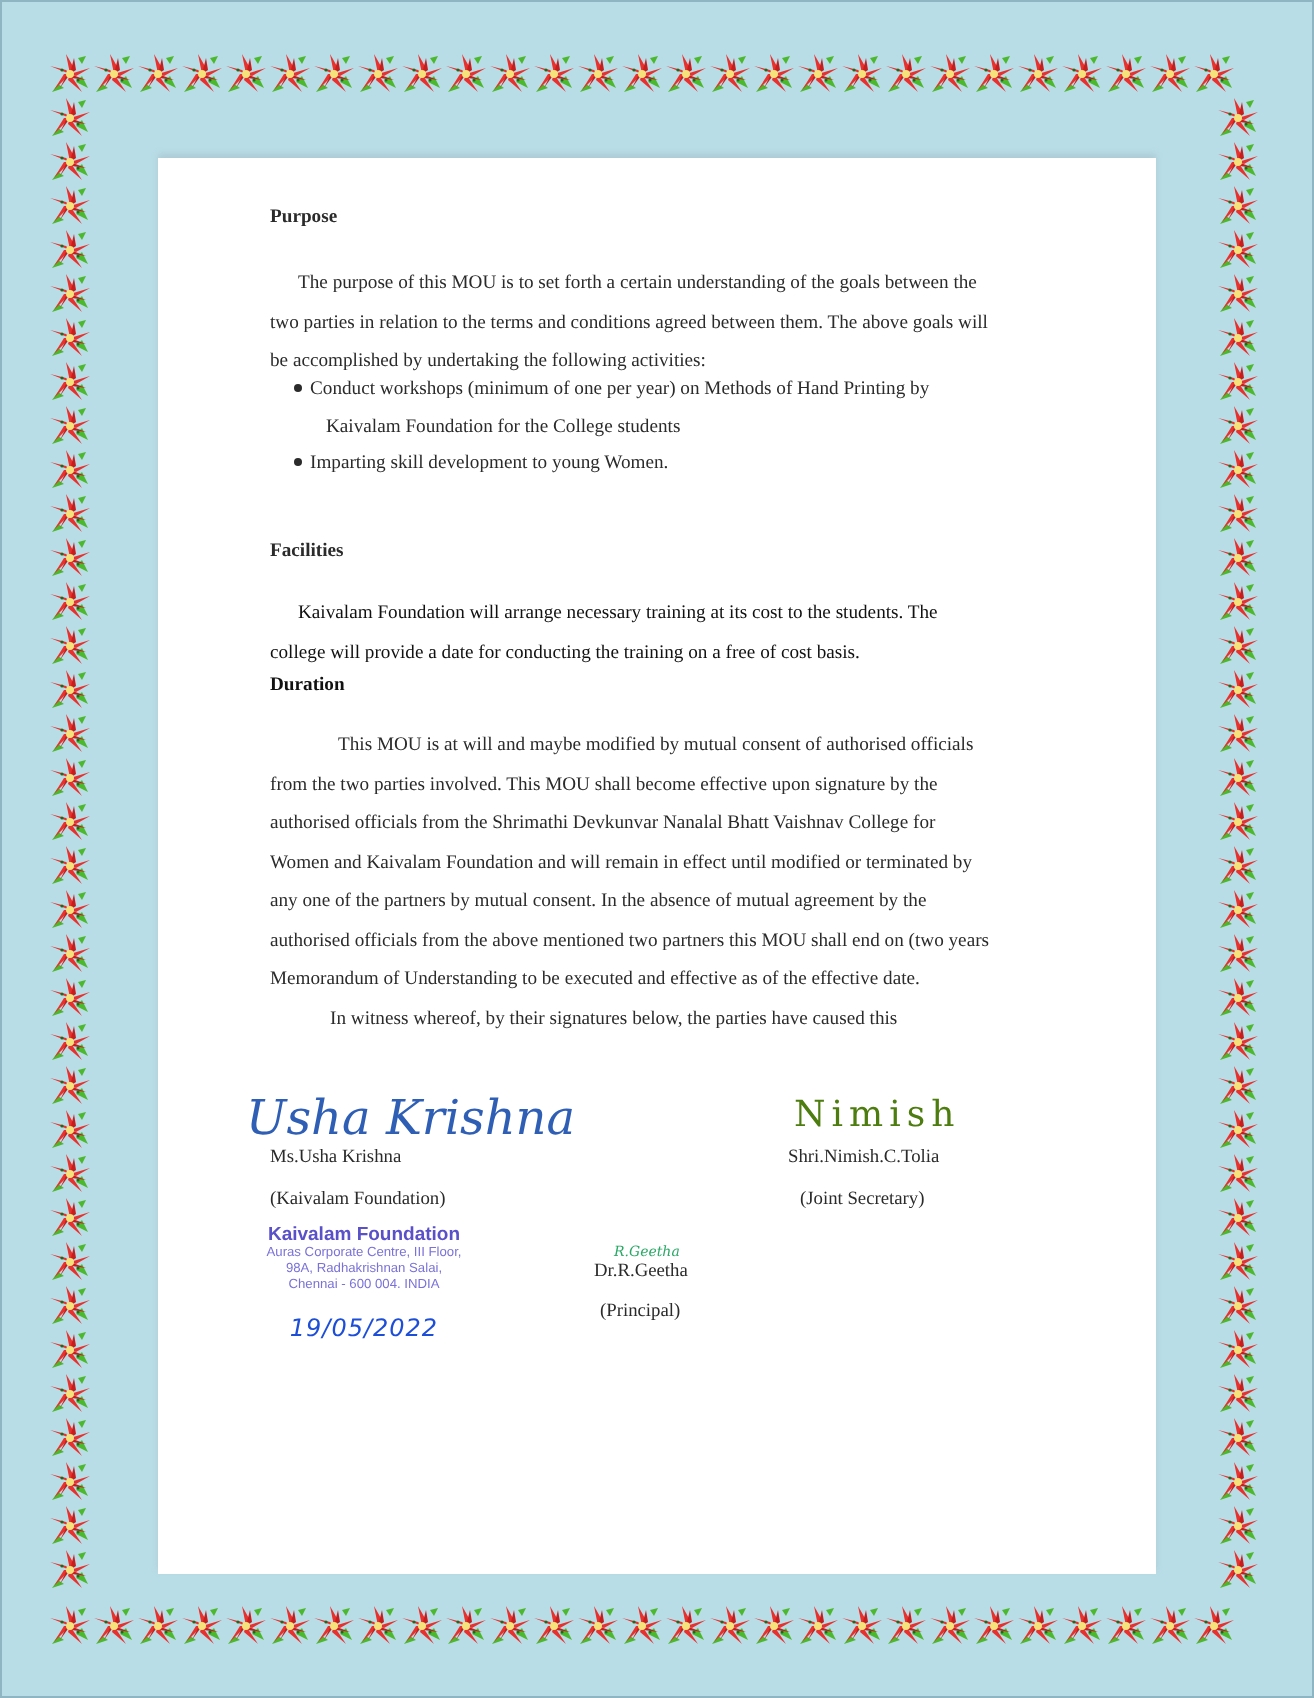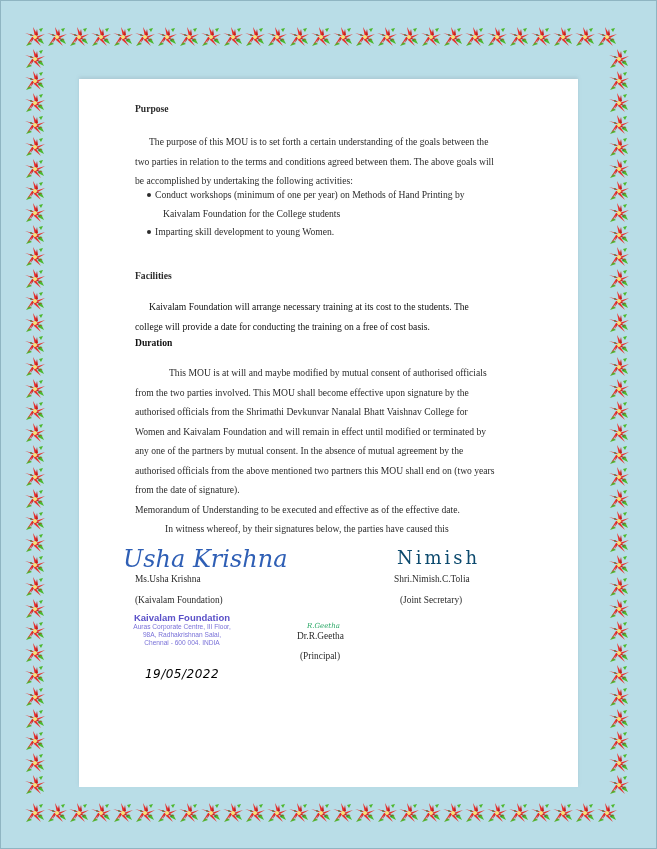--- a/index.html
+++ b/index.html
@@ -39,21 +39,21 @@
   .bullet { position: absolute; left: 12px; white-space: nowrap; }
   .bullet .dot { display: inline-block; width: 4px; height: 4px; border-radius: 50%; background: #2b2b2b; margin-right: 4px; vertical-align: middle; position: relative; top: -1px;}
   .cont { position: absolute; left: 28px; white-space: nowrap; }
   .dark { color: #111; }
 
   .sig { position: absolute; font-size: 9.4px; color: #2b2b2b; white-space: nowrap; }
   .sig-script { position: absolute; color: #2f5fb5; font-family: "DejaVu Serif", serif; font-style: italic; }
   .stamp { position: absolute; color: #6a5fd0; font-family: "Liberation Sans", sans-serif; text-align: center; line-height: 8px; }
   .stamp .name { font-size: 9.5px; font-weight: bold; color: #5a50c8; line-height: 11px;}
   .stamp .addr { font-size: 6.6px; color: #7a72d8; }
-  .stamp .date { font-size: 12px; color: #000000; font-family: "DejaVu Sans", sans-serif; letter-spacing: 0.5px; margin-top: 20px; line-height: 14px; font-style: italic;}
+  .stamp .date { font-size: 12px; color: #1d4ed8; font-family: "DejaVu Sans", sans-serif; letter-spacing: 0.5px; margin-top: 10px; line-height: 14px; font-style: italic;}
 </style>
 </head>
 <body>
 
 <div class="frame-edge"></div>
 
 <div class="border-row" id="border-top" style="left:24px; top:26px;">
     <div class="flower">
     <svg viewBox="0 0 22 22" xmlns="http://www.w3.org/2000/svg">
       <path d="M14 15 L20 18 L17 12 Z" fill="#4cb82e"></path>
@@ -2770,37 +2770,36 @@
     </div>
     <div class="h dark" style="top:254px;">Duration</div>
 
     <div class="p" style="top:284px;">
       <span class="line indent2">This MOU is at will and maybe modified by mutual consent of authorised officials</span>
       <span class="line">from the two parties involved. This MOU shall become effective upon signature by the</span>
       <span class="line">authorised officials from the Shrimathi Devkunvar Nanalal Bhatt Vaishnav College for</span>
       <span class="line">Women and Kaivalam Foundation and will remain in effect until modified or terminated by</span>
       <span class="line">any one of the partners by mutual consent. In the absence of mutual agreement by the</span>
       <span class="line">authorised officials from the above mentioned two partners this MOU shall end on (two years</span>
-      <span class="line">from the date of signature).</span>
       <span class="line">Memorandum of Understanding to be executed and effective as of the effective date.</span>
       <span class="line" style="padding-left:30px;">In witness whereof, by their signatures below, the parties have caused this</span>
     </div>
   </div>
 
   <div class="sig-script" style="left:44px; top:466px; font-size:24px;">Usha Krishna</div>
   <div class="sig" style="left:56px; top:495px;">Ms.Usha Krishna</div>
   <div class="sig" style="left:56px; top:516px;">(Kaivalam Foundation)</div>
   <div class="stamp" style="left:38px; top:533px; width:130px;">
     <div class="name">Kaivalam Foundation</div>
     <div class="addr">Auras Corporate Centre, III Floor,</div>
     <div class="addr">98A, Radhakrishnan Salai,</div>
     <div class="addr">Chennai - 600 004. INDIA</div>
     <div class="date">19/05/2022</div>
   </div>
 
-  <div class="sig-script" style="left:318px; top:468px; font-size:18px; color:#0c4a6e; font-style:normal; letter-spacing:3px;">Nimish</div>
+  <div class="sig-script" style="left:318px; top:468px; font-size:18px; color:#4d7c0f; font-style:normal; letter-spacing:3px;">Nimish</div>
   <div class="sig" style="left:315px; top:495px;">Shri.Nimish.C.Tolia</div>
   <div class="sig" style="left:321px; top:516px;">(Joint Secretary)</div>
 
   <div class="sig-script" style="left:228px; top:543px; font-size:7px; color:#2aa866;">R.Geetha</div>
   <div class="sig" style="left:218px; top:552px;">Dr.R.Geetha</div>
   <div class="sig" style="left:221px; top:572px;">(Principal)</div>
 </div>
 
 </body></html>

